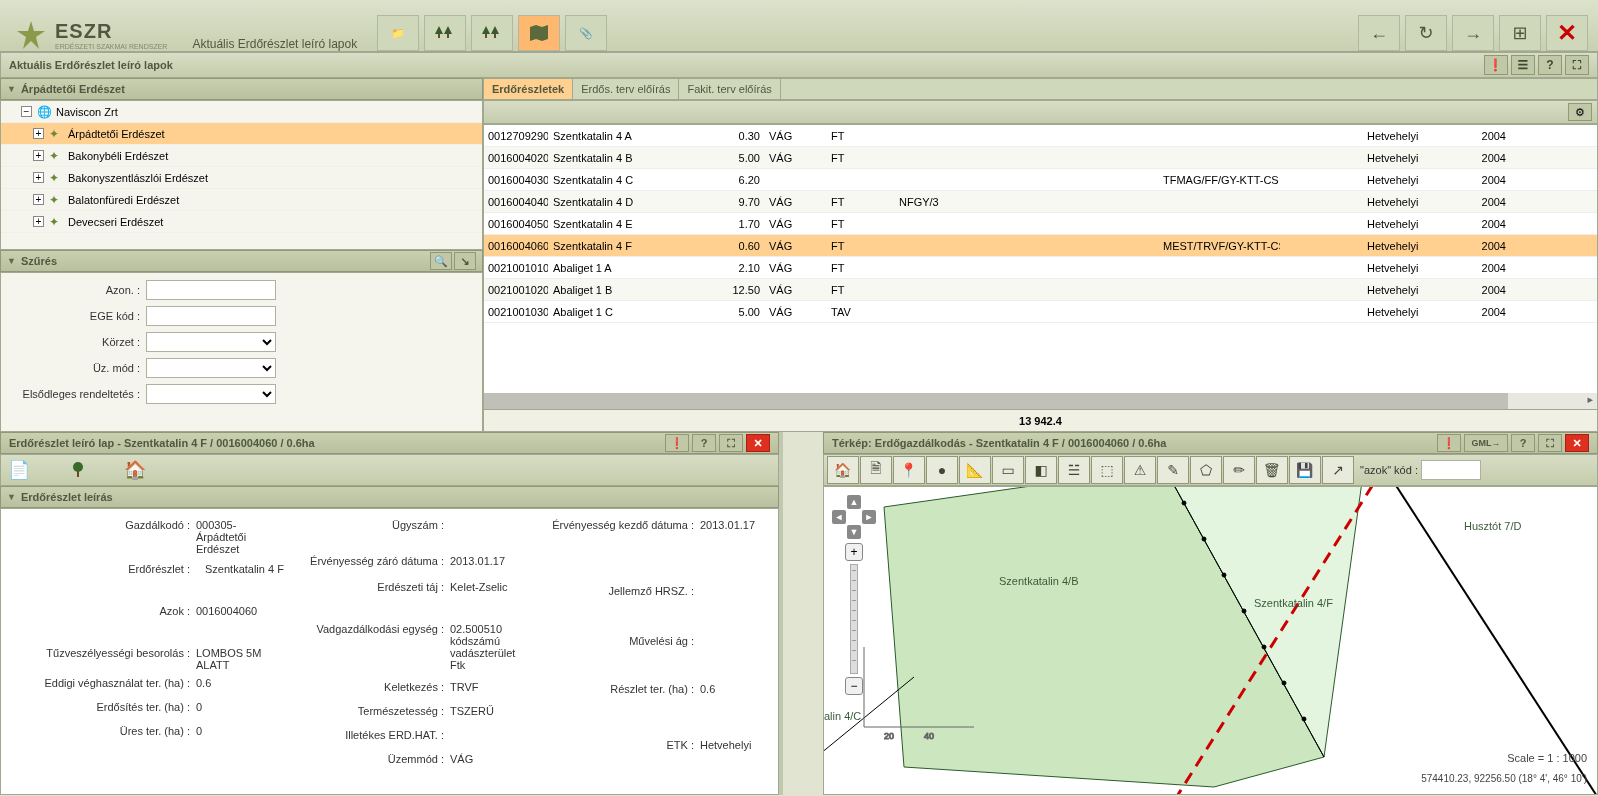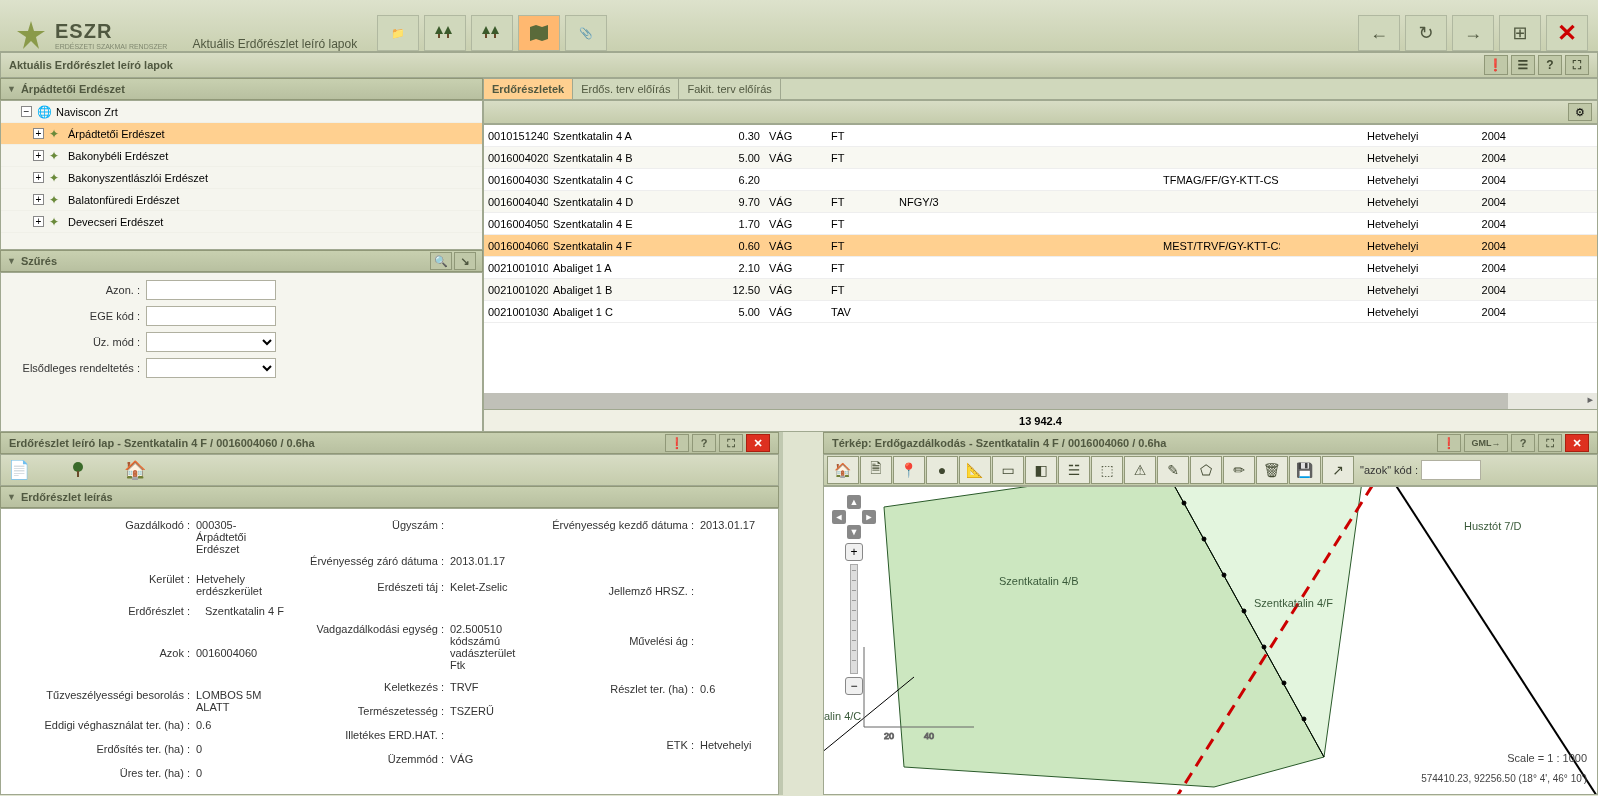--- a/index.html
+++ b/index.html
@@ -223,20 +223,24 @@
     <div class="filter-body" style="flex:1;">
       <div class="filter-row">
           <span class="filter-label">Azon. :</span>
           <input class="filter-input" style="">
         </div>
       <div class="filter-row">
           <span class="filter-label">EGE kód :</span>
           <input class="filter-input" style="">
         </div>
       <div class="filter-row">
+          <span class="filter-label">Körzet :</span>
+          <select class="filter-select"><option></option></select>
+        </div>
+      <div class="filter-row">
           <span class="filter-label">Üz. mód :</span>
           <select class="filter-select"><option></option></select>
         </div>
       <div class="filter-row">
           <span class="filter-label">Elsődleges rendeltetés :</span>
           <select class="filter-select"><option></option></select>
         </div>
     </div>
   </div>
 
@@ -245,21 +249,21 @@
         <div class="tab active">Erdőrészletek</div>
         <div class="tab">Erdős. terv előírás</div>
         <div class="tab">Fakit. terv előírás</div>
       </div>
     <div class="thin-toolbar">
       <span class="tbtn">⚙</span>
     </div>
     <div class="grid-wrap">
       <div class="grid-body" id="grid-body">
           <div class="grid-row">
-            <div class="gc cw-azon">0010151240</div>
+            <div class="gc cw-azon">0012709290</div>
             <div class="gc cw-nev">Szentkatalin 4 A</div>
             <div class="gc cw-ter">0.30</div>
             <div class="gc cw-uz">VÁG</div>
             <div class="gc cw-r1">FT</div>
             <div class="gc cw-h1"></div>
             <div class="gc cw-h2"></div>
             <div class="gc cw-h3"></div>
             <div class="gc cw-e1"></div>
             <div class="gc cw-e2"></div>
             <div class="gc cw-korzet">Hetvehelyi</div>
@@ -412,24 +416,20 @@
     </div>
     <div class="section-hdr">
       <span class="arrow">▼</span>
       <span>Erdőrészlet leírás</span>
     </div>
     <div class="detail-body">
       <div class="detail-col" style="flex:0 0 270px;">
         <div class="drow">
             <span class="dlabel" style="width:185px">Gazdálkodó :</span>
             <span class="dval" style="width:80px">000305-Árpádtetői Erdészet</span>
-          </div>
-        <div class="drow" style="margin-top:18px;">
-            <span class="dlabel" style="width:185px">Kerület :</span>
-            <span class="dval" style="width:80px">Hetvehely erdészkerület</span>
           </div>
         <div class="drow" style="margin-top:8px;gap:9px;">
             <span class="dlabel" style="width:185px">Erdőrészlet :</span>
             <span class="dval" style="width:80px">Szentkatalin 4 F</span>
           </div>
         <div class="drow" style="margin-top:24px;">
             <span class="dlabel" style="width:185px">Azok :</span>
             <span class="dval">0016004060</span>
           </div>
         <div class="drow" style="margin-top:24px;">

